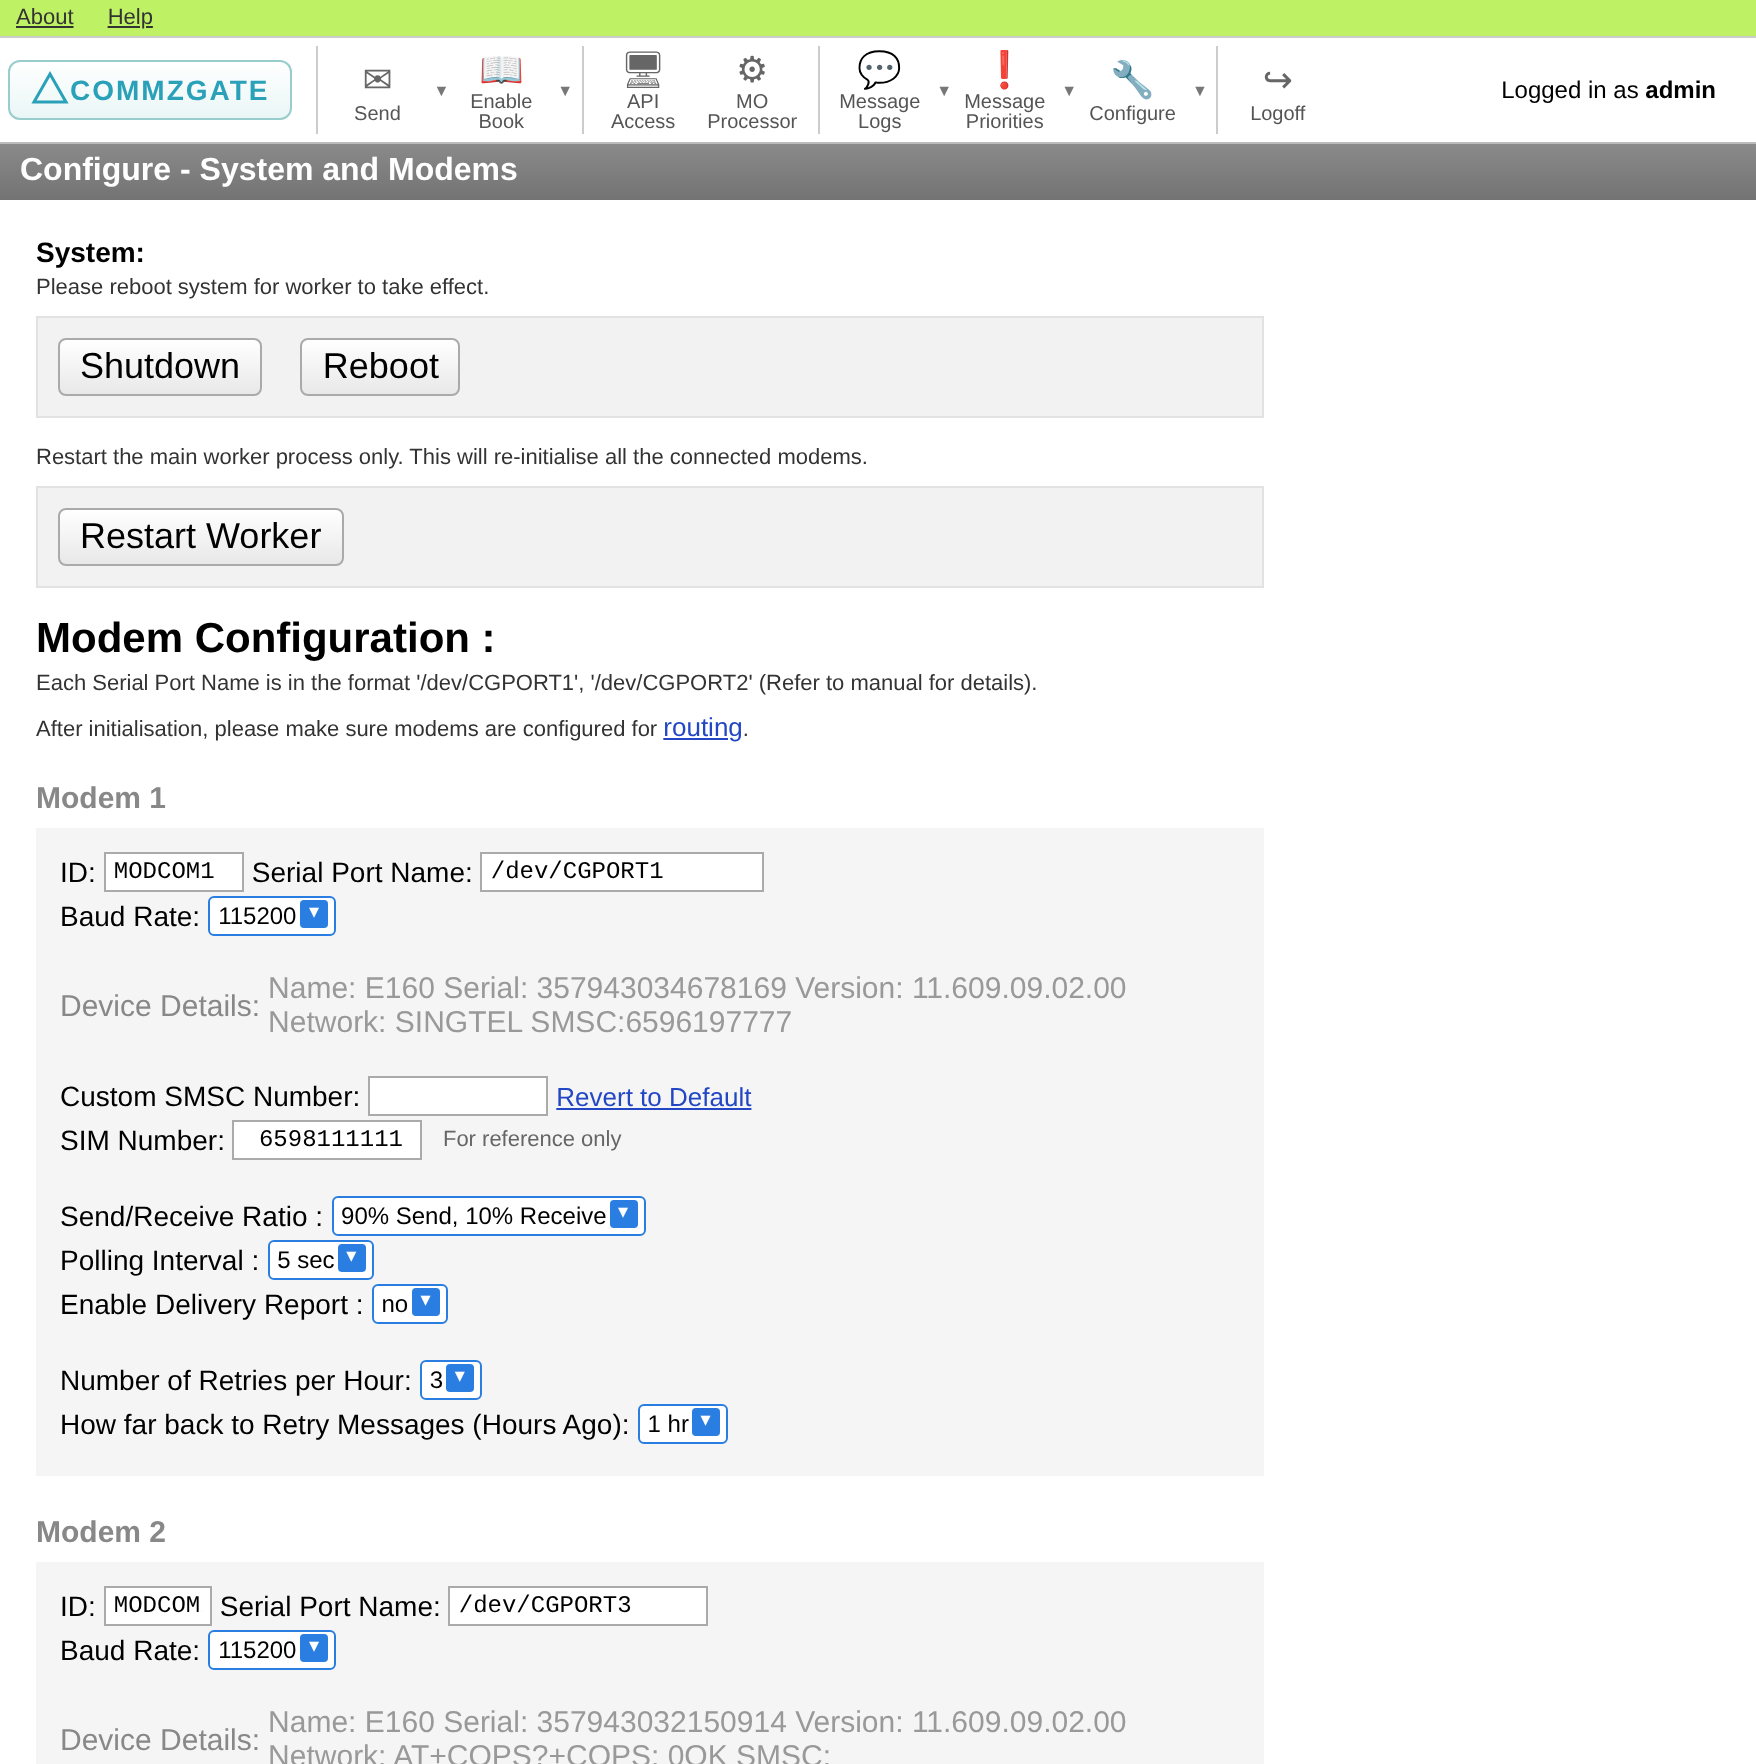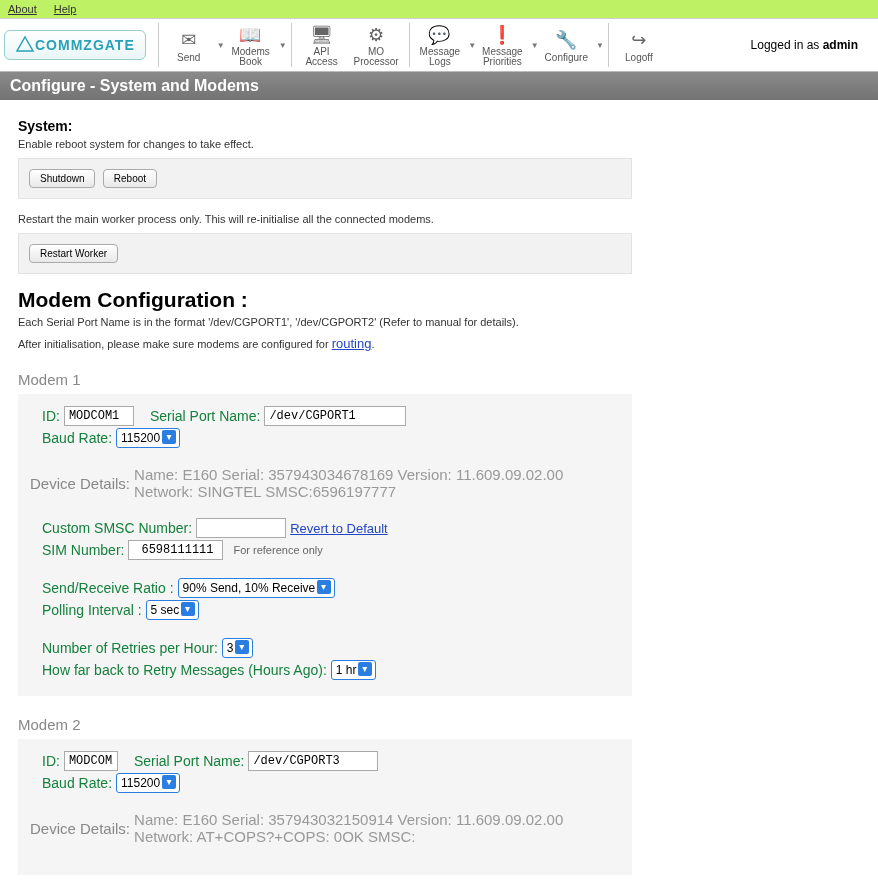--- a/index.html
+++ b/index.html
@@ -14,25 +14,25 @@
 .tb-icon { width:24px; height:24px; display:flex; align-items:center; justify-content:center; font-size:18px; color:#666; }
 .tb-drop { font-size:8px; color:#777; margin-left:2px; }
 .tb-group { display:flex; align-items:center; }
 .login { margin-left:auto; font-size:12px; padding-right:16px; }
 .login b { font-weight:bold; }
 .pageheader { background: linear-gradient(#8a8a8a,#737373); color:#fff; font-weight:bold; font-size:16px; padding:5px 10px; }
 .content { padding: 8px 18px; max-width: 650px; }
 .section-title { font-weight:bold; font-size:14px; margin-top:10px; color:#000; }
 .note { font-size:11px; color:#333; margin:4px 0 8px; }
 .panel { background:#f2f2f2; border:1px solid #e2e2e2; padding:10px; margin-bottom:14px; }
-button.std { background:linear-gradient(#fff,#e8e8e8); border:1px solid #aaa; border-radius:4px; padding:3px 10px; font-size:10px; margin-right:4px; cursor:pointer; }
-.subhead { font-size:15px; font-weight:normal; color:#888; margin-top:20px; margin-bottom:6px; }
+button.std { background:linear-gradient(#fff,#e8e8e8); border:1px solid #aaa; border-radius:4px; padding:3px 10px; font-size:18px; margin-right:16px; cursor:pointer; }
+.subhead { font-size:15px; font-weight:bold; color:#888; margin-top:20px; margin-bottom:6px; }
 .modem-box { background:#f5f5f5; padding:10px 12px 14px; }
 .row { margin: 2px 0; font-size:14px; color:#555; display:flex; flex-wrap:wrap; align-items:center; gap:4px; }
-.row .lbl { color:#15803d;margin-left:12px; }
+.row .lbl { color:#000000; }
 input[type=text] { border:1px solid #aaa; padding:2px 4px; font-size:12px; height:20px;font-family:Liberation Mono, monospace; }
 select { font-size:12px; border:1px solid #2a7de1; border-radius:3px; background:#fff; padding:1px 18px 1px 4px; height:20px; appearance:none; position:relative; }
 .sel-wrap { position:relative; display:inline-block; }
 .sel-wrap::after { content:"▾"; position:absolute; right:4px; top:2px; font-size:10px; color:#fff; background:#2a7de1; width:14px; height:14px; border-radius:2px; text-align:center; line-height:14px; pointer-events:none; }
 .dev-label { color:#888; font-size:15px; }
 .dev-details { color:#999; font-size:15px; }
 .hint { font-size:11px; color:#666; margin-left:6px; }
 a.link { color:#2246c4; text-decoration:underline; font-size:13px; }
 .spacer { height:14px; }
 </style>
@@ -55,21 +55,21 @@
   <div class="tb-group">
     <div class="tb-item">
         <div class="tb-icon">✉</div>
         <span>Send</span>
       </div>
       <span class="tb-drop">▼</span>
   </div>
   <div class="tb-group">
     <div class="tb-item">
         <div class="tb-icon">📖</div>
-        <span style="white-space:pre-line;line-height:1;">Modems
+        <span style="white-space:pre-line;line-height:1;">Enable
 Book</span>
       </div>
       <span class="tb-drop">▼</span>
   </div>
   <div class="tb-sep"></div>
   <div class="tb-group">
     <div class="tb-item">
         <div class="tb-icon">🖥</div>
         <span style="white-space:pre-line;line-height:1;">API
 Access</span>
@@ -105,21 +105,21 @@
       <div class="tb-icon">↪</div>
       <span>Logoff</span>
     </div>
   <div class="login"><span>Logged in as </span><b>admin</b></div>
 </div>
 
 <div class="pageheader">Configure - System and Modems</div>
 
 <div class="content">
   <div class="section-title">System:</div>
-  <div class="note">Enable reboot system for changes to take effect.</div>
+  <div class="note">Please reboot system for worker to take effect.</div>
   <div class="panel">
     <button class="std">Shutdown</button>
     <button class="std">Reboot</button>
   </div>
   <div class="note">Restart the main worker process only. This will re-initialise all the connected modems.</div>
   <div class="panel">
     <button class="std">Restart Worker</button>
   </div>
 
   <div class="section-title" style="font-size:21px;">Modem Configuration :</div>
@@ -156,20 +156,24 @@
     </div>
     <div class="spacer"></div>
     <div class="row">
       <span class="lbl">Send/Receive Ratio :</span>
       <span class="sel-wrap"><select><option>90% Send, 10% Receive</option></select></span>
     </div>
     <div class="row">
       <span class="lbl">Polling Interval :</span>
       <span class="sel-wrap"><select><option>5 sec</option></select></span>
     </div>
+    <div class="row">
+      <span class="lbl">Enable Delivery Report :</span>
+      <span class="sel-wrap"><select><option>no</option></select></span>
+    </div>
     <div class="spacer"></div>
     <div class="row">
       <span class="lbl">Number of Retries per Hour:</span>
       <span class="sel-wrap"><select><option>3</option></select></span>
     </div>
     <div class="row">
       <span class="lbl">How far back to Retry Messages (Hours Ago):</span>
       <span class="sel-wrap"><select><option>1 hr</option></select></span>
     </div>
   </div>

